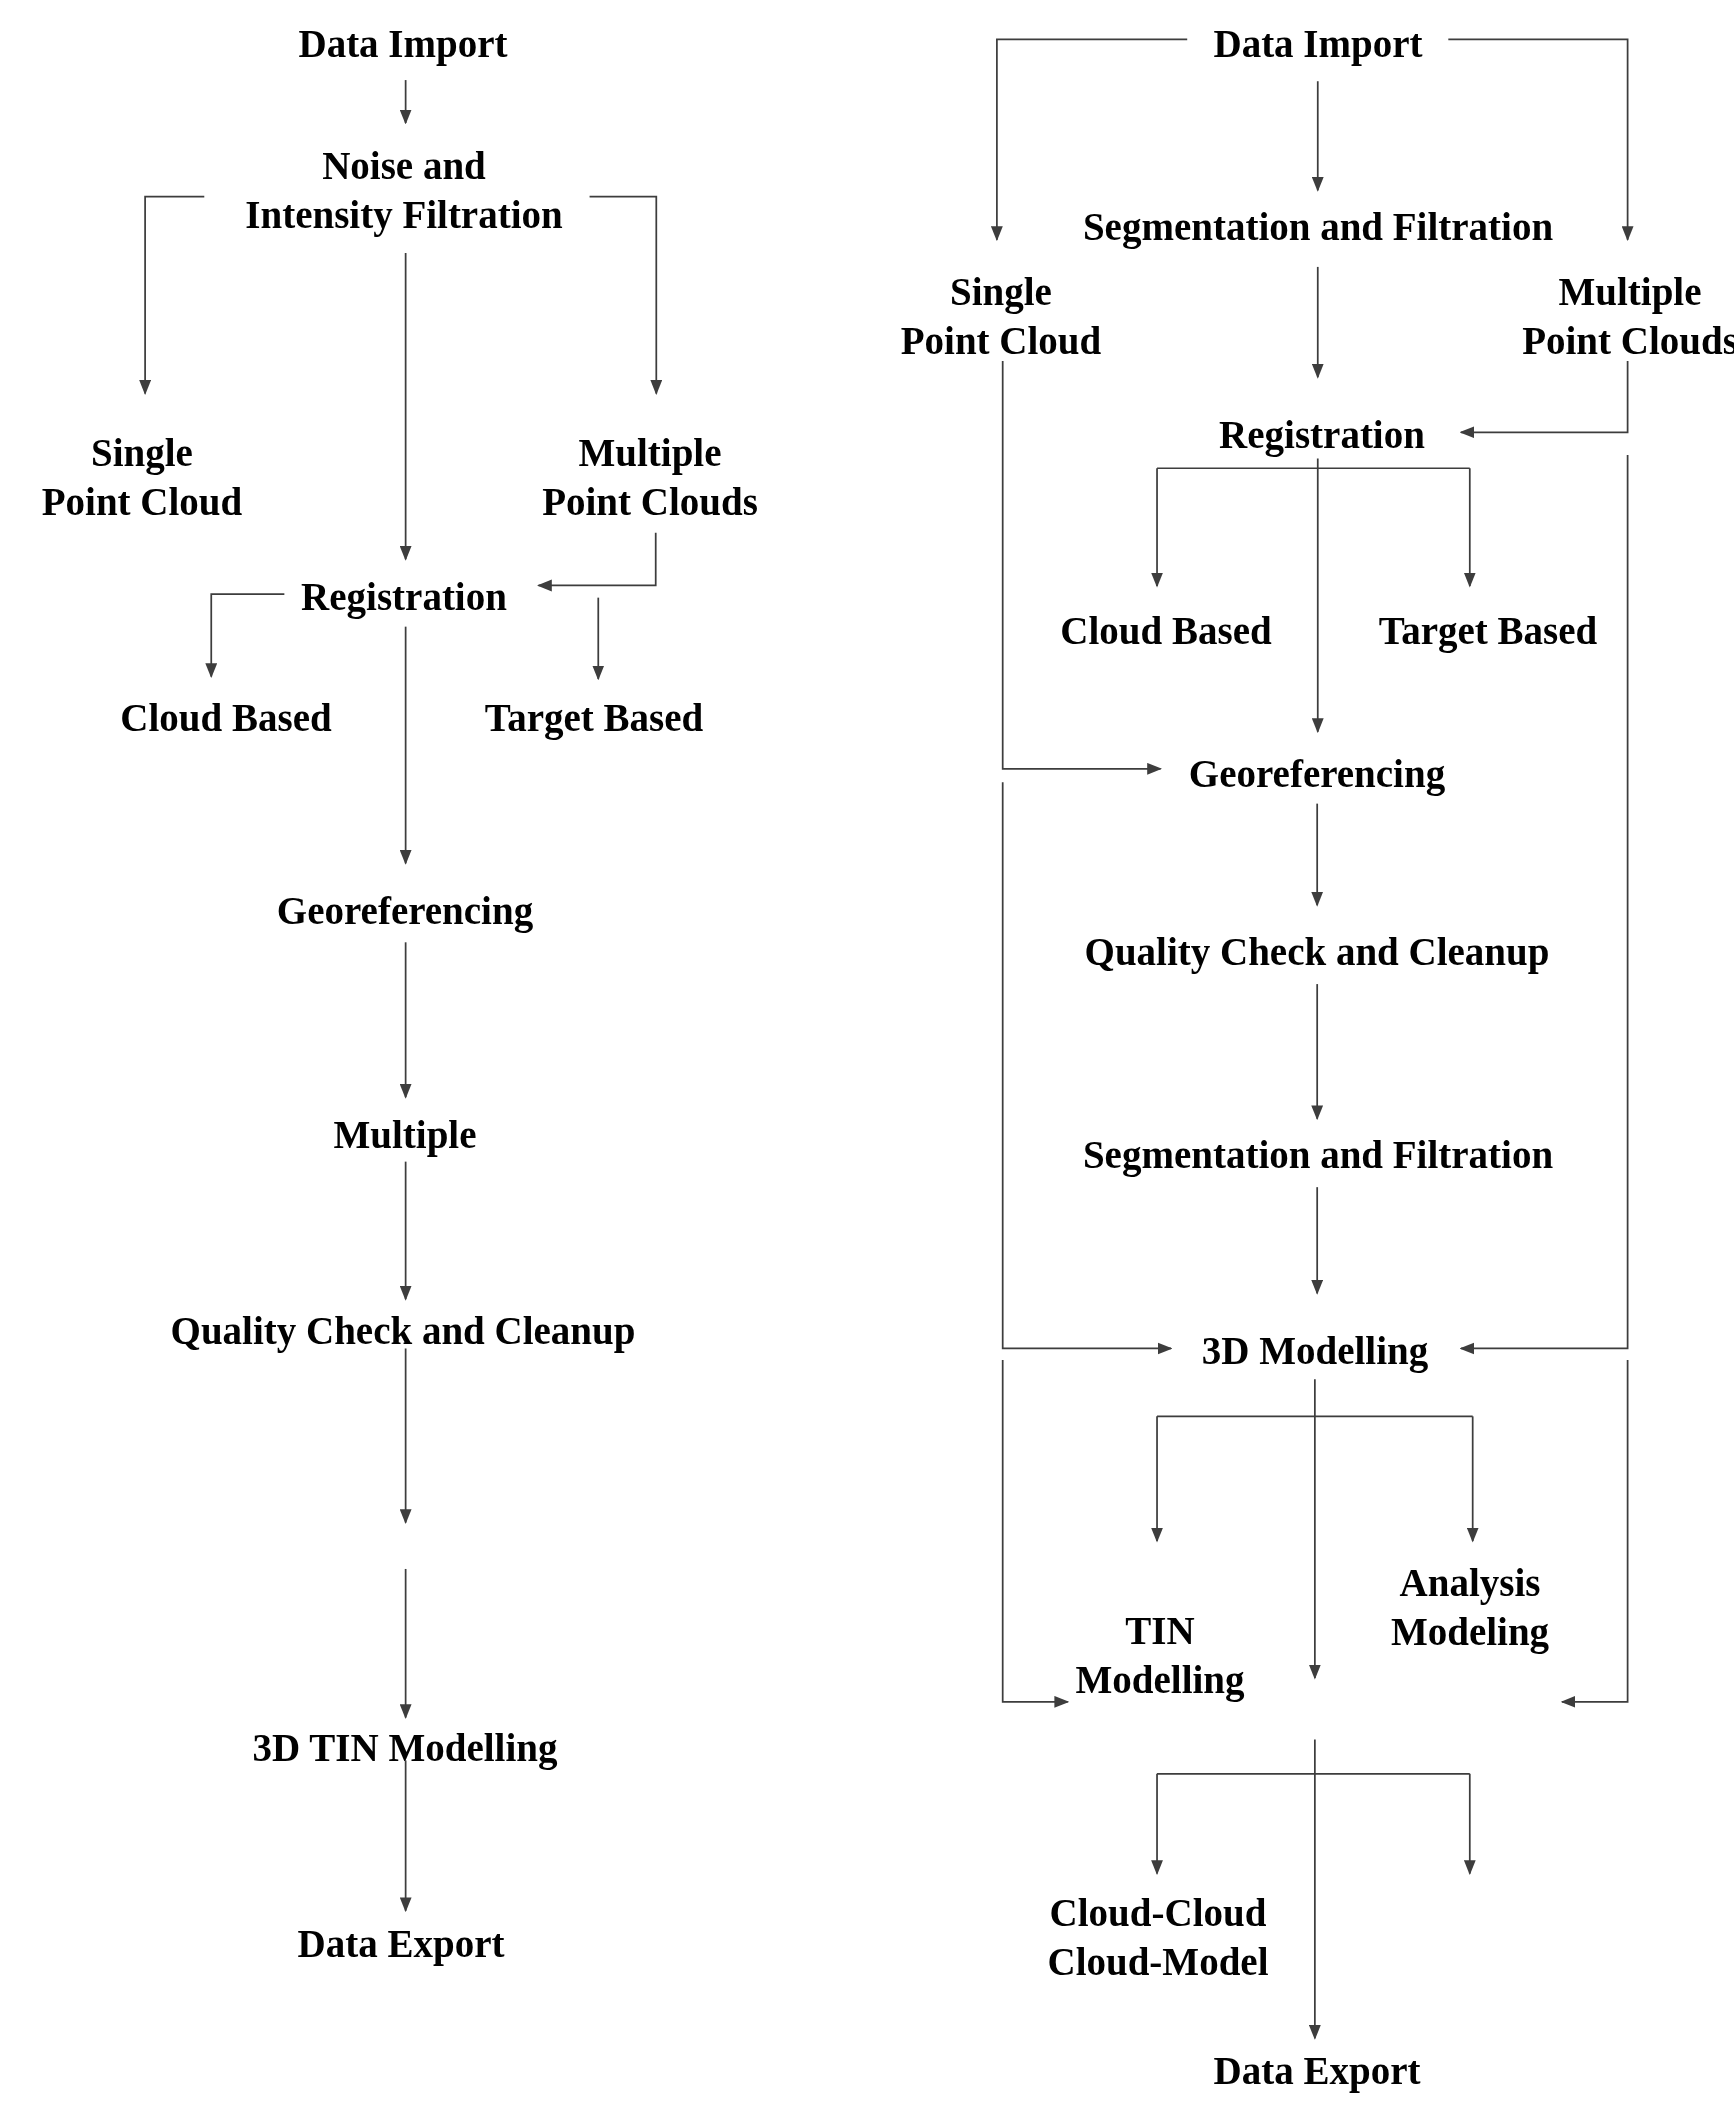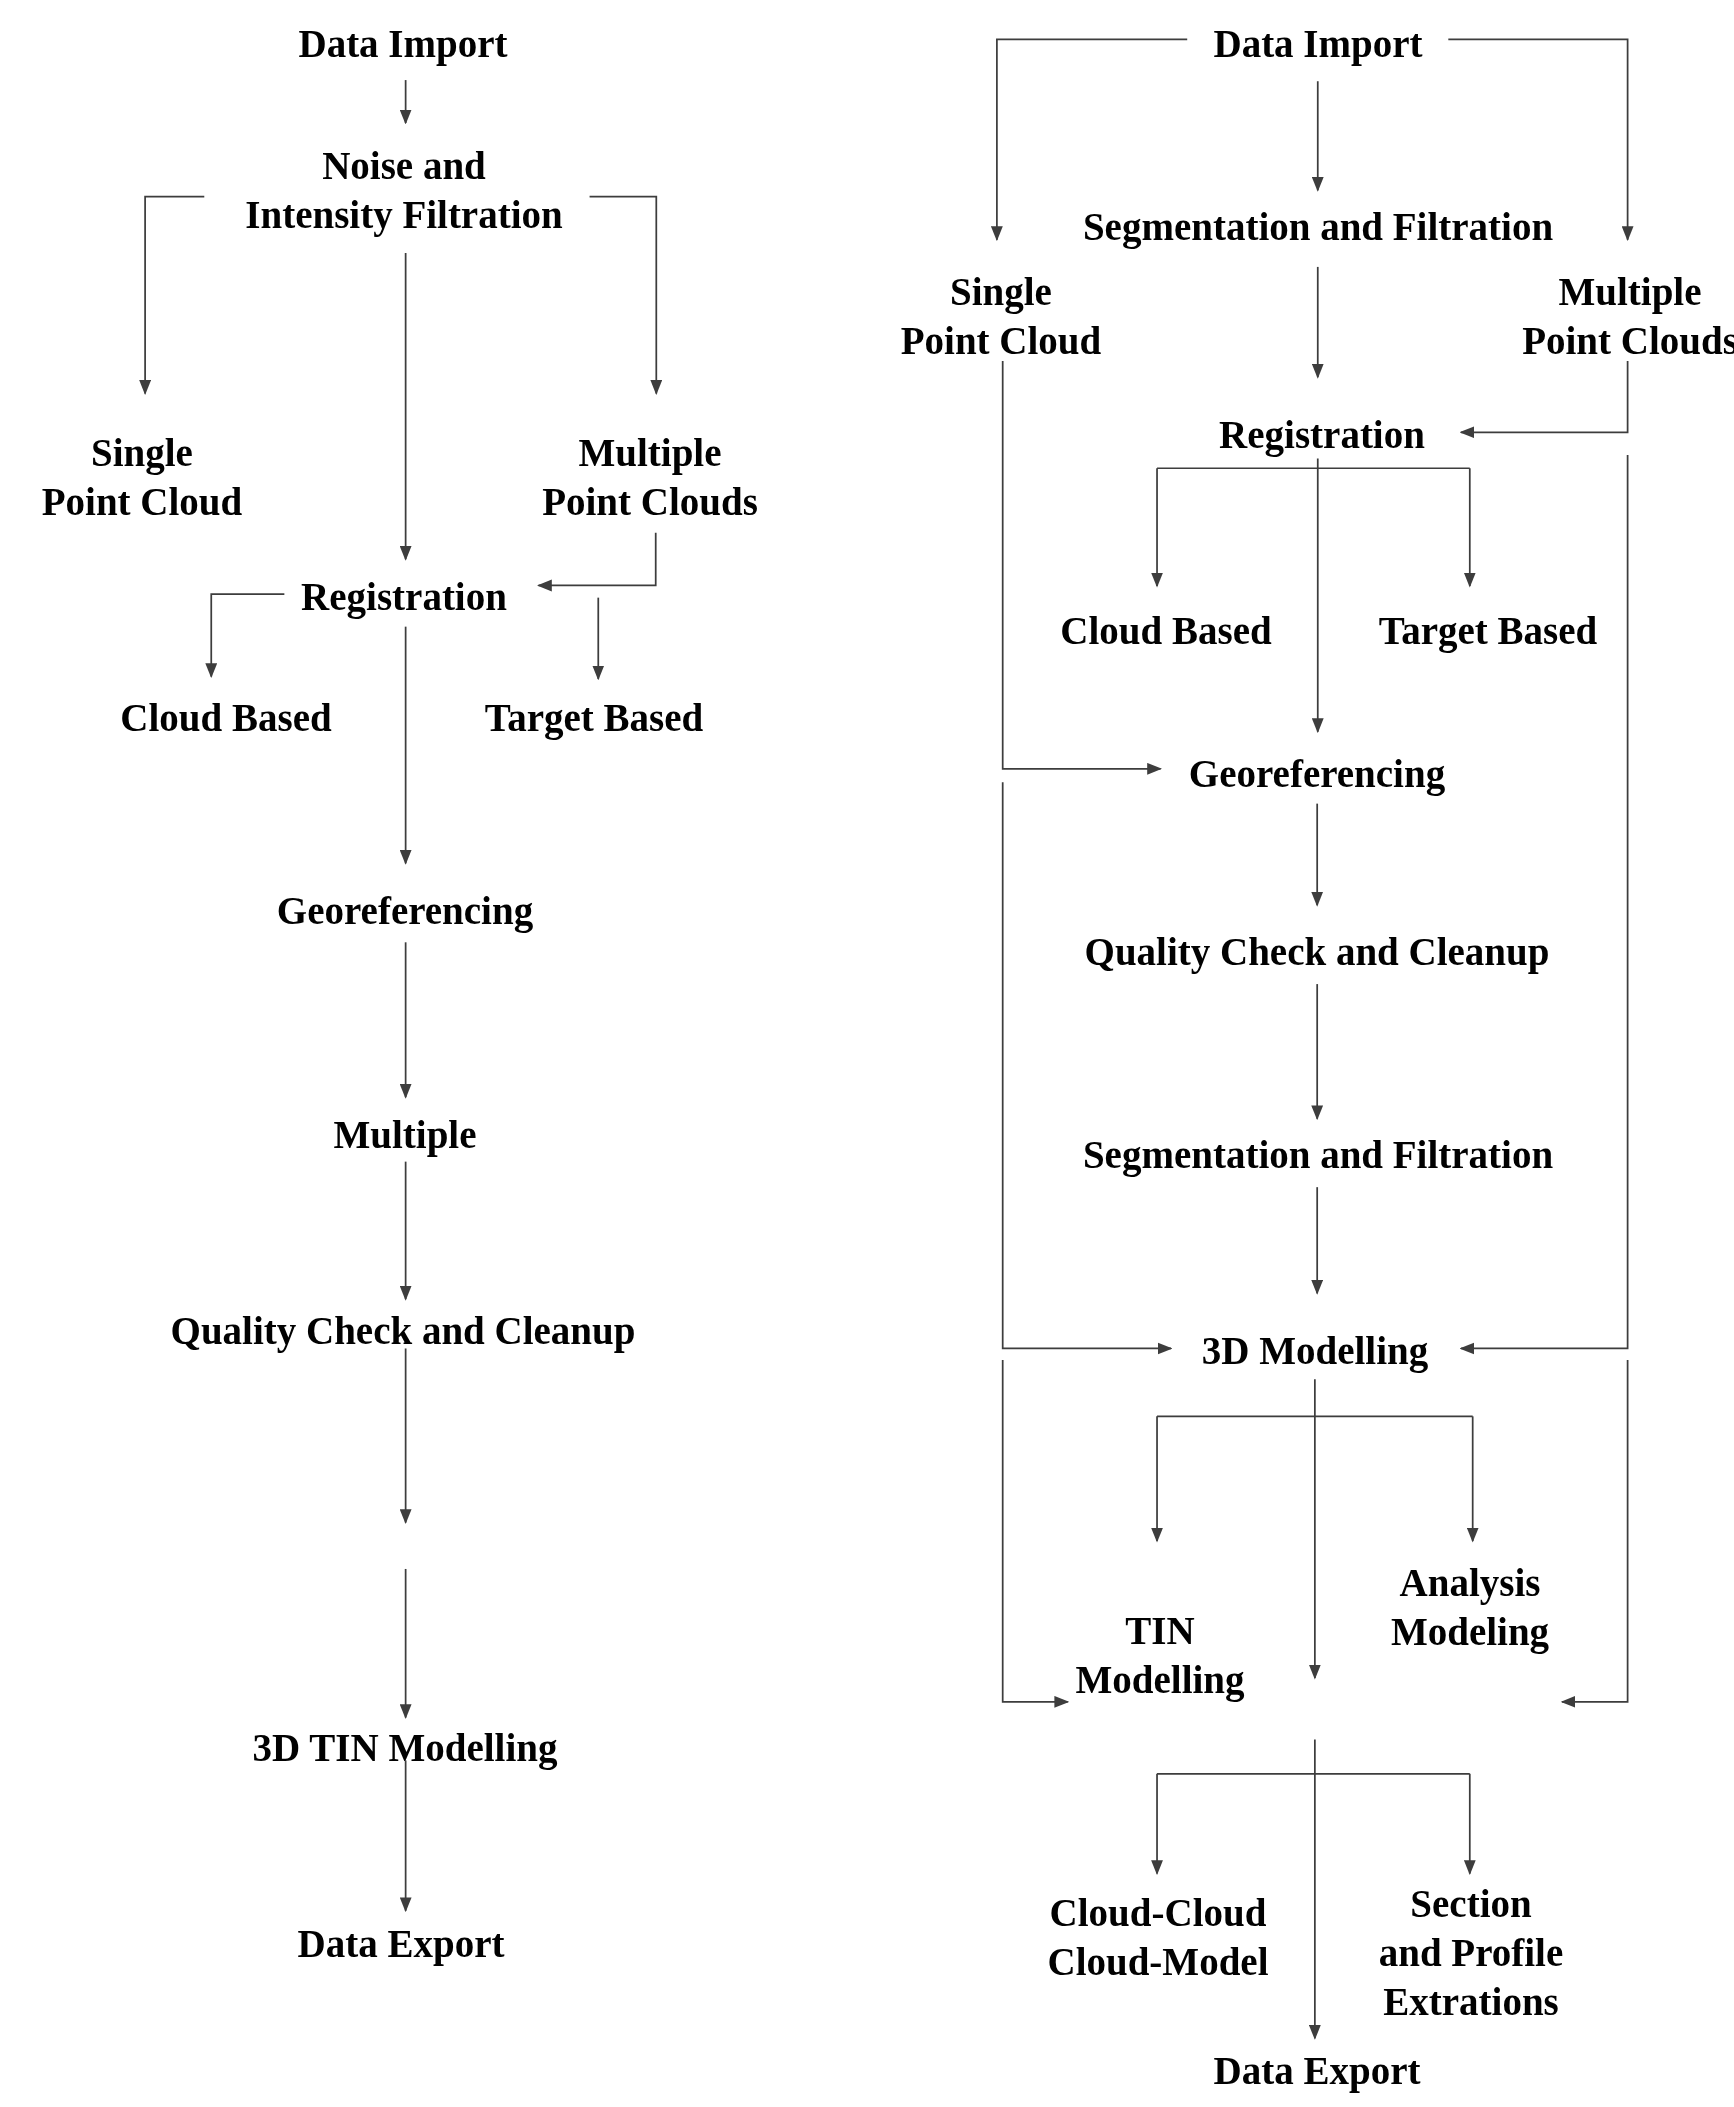--- a/index.html
+++ b/index.html
@@ -125,19 +125,16 @@
   <div class="node" style="left:1317px;top:773px">Georeferencing</div>
   <div class="node" style="left:1317px;top:951px">Quality Check and Cleanup</div>
   <div class="node" style="left:1318px;top:1154px">Segmentation and Filtration</div>
   <div class="node" style="left:1315px;top:1350px">3D Modelling</div>
   <div class="node" style="left:1160px;top:1655px">TIN
 Modelling</div>
   <div class="node" style="left:1470px;top:1607px">Analysis
 Modeling</div>
   <div class="node" style="left:1158px;top:1937px">Cloud-Cloud
 Cloud-Model</div>
-  <div class="node" style="left:1471px;top:1952px">Section
-and Profile
-Extrations</div>
   <div class="node" style="left:1317px;top:2070px">Data Export</div>
 
 </div>
 
 
 </body></html>

